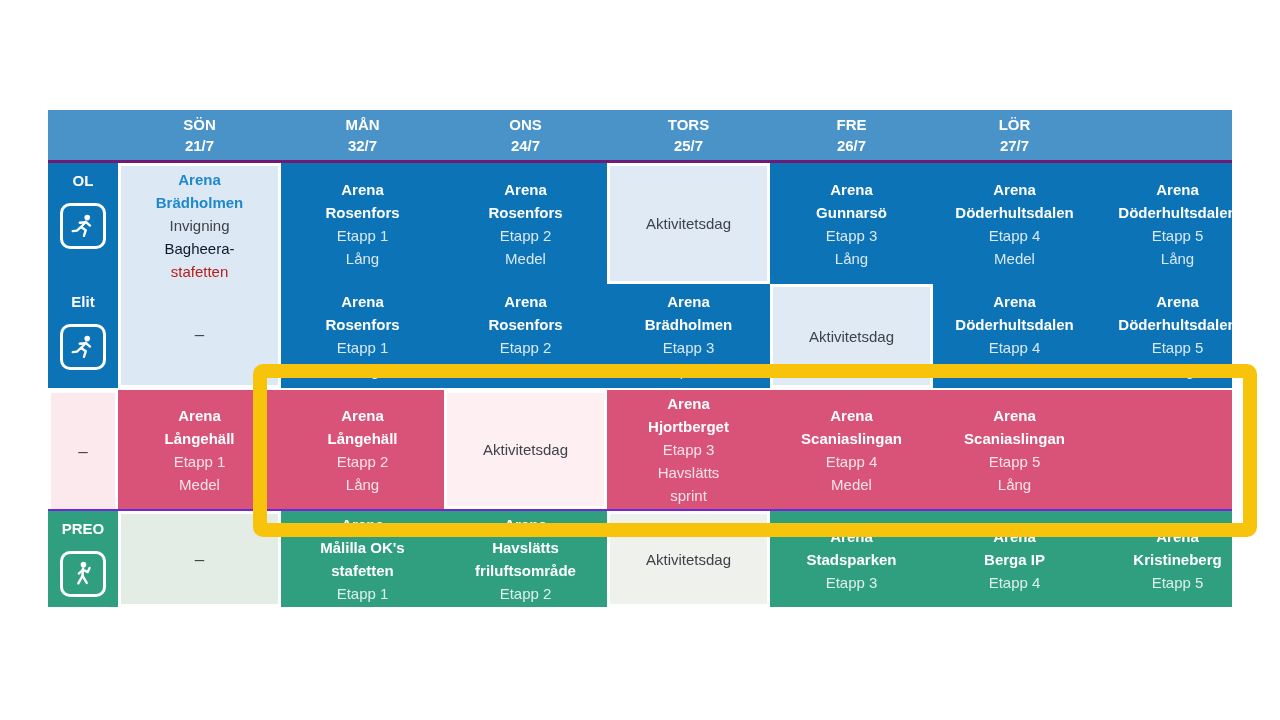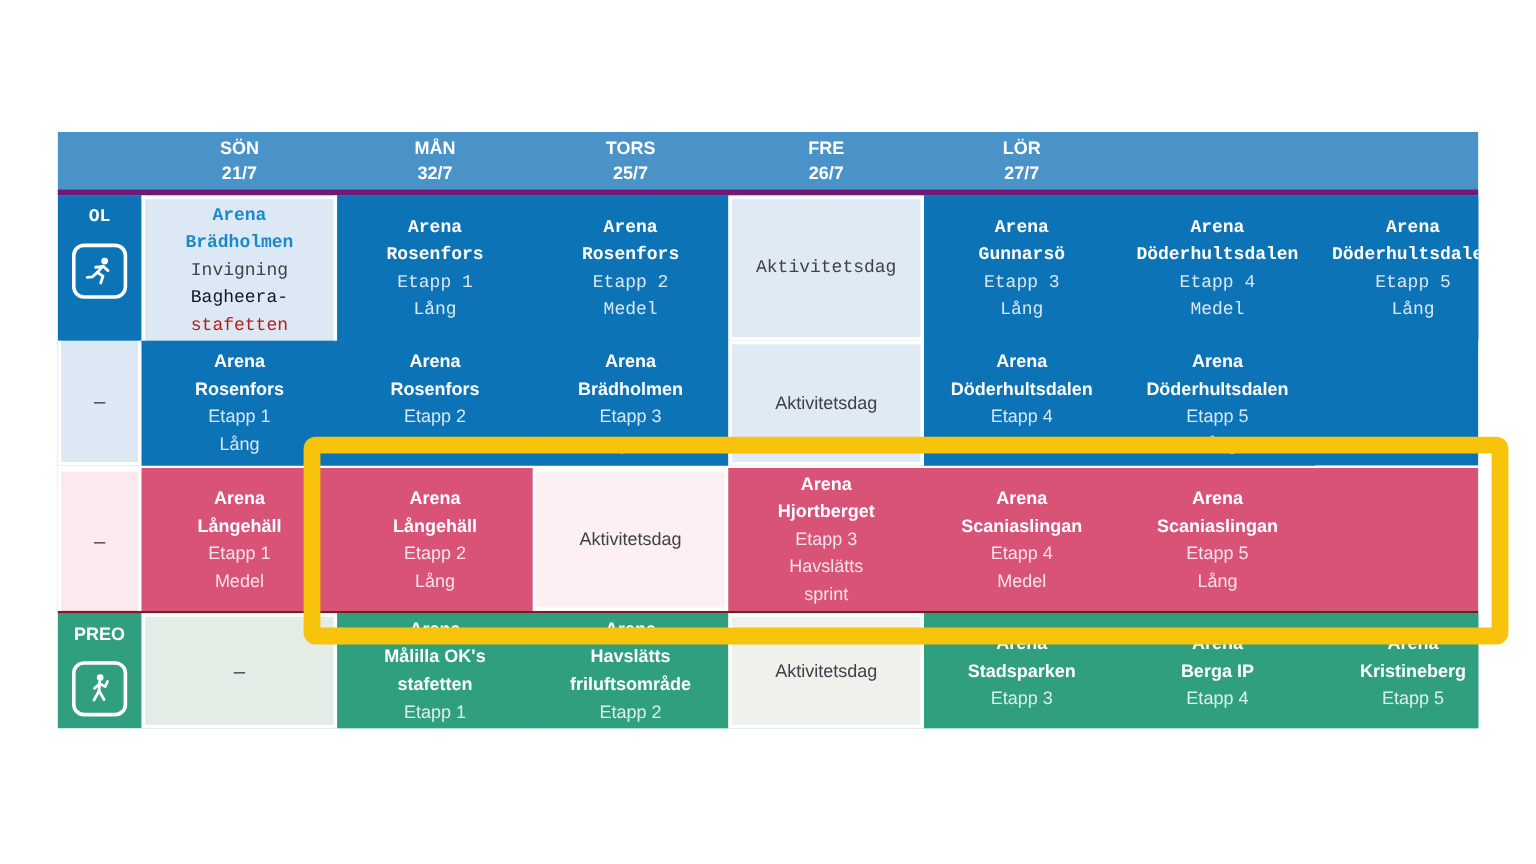--- a/index.html
+++ b/index.html
@@ -4,28 +4,28 @@
 <style>
   * { box-sizing: border-box; margin: 0; padding: 0; }
   html,body { width:1280px; height:720px; background:#ffffff; overflow:hidden;
               font-family:"Liberation Sans", sans-serif; position:relative; }
 
   .schedule { position:absolute; left:48px; top:110px; width:1184px; height:497px;
               overflow:hidden; background:#ffffff; }
 
   .hdr-row, .grid-row { display:grid; grid-template-columns:70px repeat(7,163px); }
 
-  .hdr-row { height:53px; border-bottom:5px solid #701a75; }
+  .hdr-row { height:53px; border-bottom:3px solid #701a75; }
   .day-cell { display:flex; flex-direction:column; justify-content:center; align-items:center; }
   .day-line { color:#fff; font-weight:bold; font-size:15px; line-height:21px; white-space:nowrap; }
 
   .r0 { height:121px; }
   .r1 { height:104px; }
   .r2 { height:121px; border-top:2px solid #fff; }
-  .r3 { height:98px;  border-top:2px solid #7f1d1d; }
+  .r3 { height:98px;  border-top:2px solid #6d28d9; }
 
   .cell { display:flex; flex-direction:column; justify-content:center; align-items:center;
           text-align:center; overflow:hidden; }
   .lt  { border:3px solid #fff; }
   .nb  { border-bottom:none; }
   .nt  { border-top:none; }
 
   .line { font-size:15px; line-height:23px; white-space:nowrap; }
   .p    { color:#ffffff; font-weight:bold; }
   .s    { color:rgba(255,255,255,0.84); }
@@ -50,34 +50,38 @@
       <div></div>
       <div class="day-cell">
         <div class="day-line">SÖN</div>
         <div class="day-line">21/7</div>
       </div>
       <div class="day-cell">
         <div class="day-line">MÅN</div>
         <div class="day-line">32/7</div>
       </div>
       <div class="day-cell">
+        <div class="day-line">ONS</div>
+        <div class="day-line">24/7</div>
+      </div>
+      <div class="day-cell">
         <div class="day-line">TORS</div>
         <div class="day-line">25/7</div>
       </div>
       <div class="day-cell">
         <div class="day-line">FRE</div>
         <div class="day-line">26/7</div>
       </div>
       <div class="day-cell">
         <div class="day-line">LÖR</div>
         <div class="day-line">27/7</div>
       </div>
     </div>
   <div id="body-rows">
-      <div class="grid-row r0" style="background: rgb(13, 115, 183); font-family: Liberation Mono, monospace;">
+      <div class="grid-row r0" style="background: rgb(13, 115, 183);">
         <div class="cell label-cell">
           <div class="label-text">OL</div>
           <div class="icon-box">
             <svg width="30" height="30" viewBox="0 0 32 32" fill="none" stroke="#fff" stroke-width="2.5" stroke-linecap="round" stroke-linejoin="round">
               <circle cx="20.5" cy="7" r="3" fill="#fff" stroke="none"></circle>
               <path d="M19 11.5 L14 17"></path>
               <path d="M19 11.5 L23.5 15.5"></path>
               <path d="M18.5 12 L12.5 12.5"></path>
               <path d="M14 17 L19 20.5 L17 26.5"></path>
               <path d="M14 17 L9.5 21 L5 21.5"></path>
@@ -119,20 +123,33 @@
           <div class="line s">Medel</div>
         </div>
         <div class="cell" style="background: rgb(13, 115, 183);">
           <div class="line p">Arena</div>
           <div class="line p">Döderhultsdalen</div>
           <div class="line s">Etapp 5</div>
           <div class="line s">Lång</div>
         </div>
       </div>
       <div class="grid-row r1" style="background: rgb(13, 115, 183);">
+        <div class="cell label-cell">
+          <div class="label-text">Elit</div>
+          <div class="icon-box">
+            <svg width="30" height="30" viewBox="0 0 32 32" fill="none" stroke="#fff" stroke-width="2.5" stroke-linecap="round" stroke-linejoin="round">
+              <circle cx="20.5" cy="7" r="3" fill="#fff" stroke="none"></circle>
+              <path d="M19 11.5 L14 17"></path>
+              <path d="M19 11.5 L23.5 15.5"></path>
+              <path d="M18.5 12 L12.5 12.5"></path>
+              <path d="M14 17 L19 20.5 L17 26.5"></path>
+              <path d="M14 17 L9.5 21 L5 21.5"></path>
+            </svg>
+          </div>
+        </div>
         <div class="cell lt nt" style="background: rgb(220, 233, 244);">
           <div class="line dash" style="color: rgb(62, 66, 73);">–</div>
         </div>
         <div class="cell" style="background: rgb(13, 115, 183);">
           <div class="line p">Arena</div>
           <div class="line p">Rosenfors</div>
           <div class="line s">Etapp 1</div>
           <div class="line s">Lång</div>
         </div>
         <div class="cell" style="background: rgb(13, 115, 183);">

